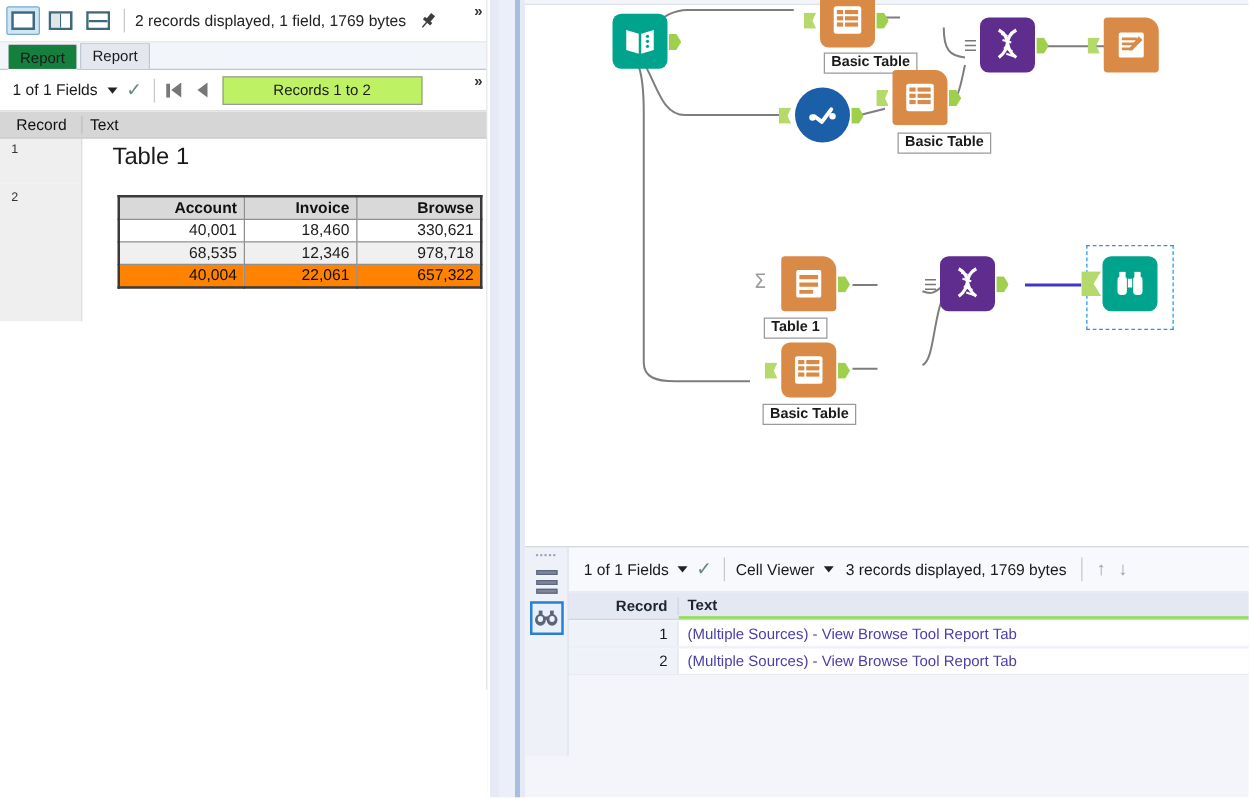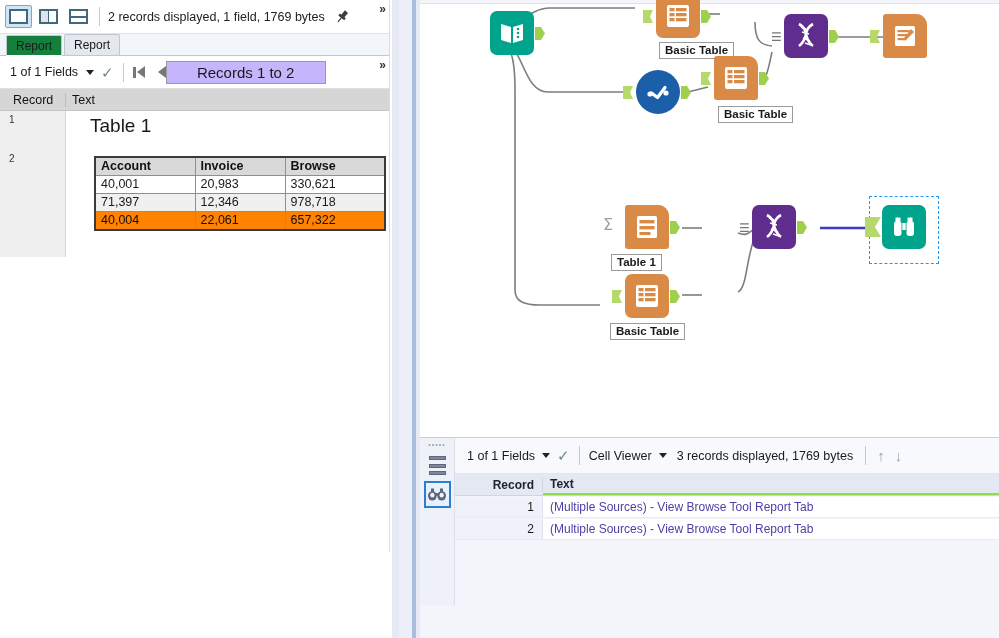--- a/index.html
+++ b/index.html
@@ -43,39 +43,39 @@
     display:flex;align-items:center;padding-left:10px;box-sizing:border-box;}
   .fields-lbl{font-size:12.5px;color:#1a1a1a;}
   .caret-dn{margin-left:8px;width:0;height:0;border-left:4.5px solid transparent;border-right:4.5px solid transparent;
     border-top:5px solid #222;}
   .chk-ico{margin-left:7px;color:#6b8a7a;font-size:15px;line-height:1;}
   .nav-sep{width:1px;height:19px;background:#c8c8c8;margin:0 9px;}
   .nav-first{display:flex;align-items:center;}
   .nav-first b{display:block;width:3px;height:11px;background:#777;margin-right:1px;}
   .tri-left{width:0;height:0;border-top:6px solid transparent;border-bottom:6px solid transparent;border-right:8px solid #777;}
   .tri-left.small{margin-left:13px;}
-  .rec-box{width:160px;height:23px;border:1px solid #9a9a9a;background:#c4b5fd;
-    display:flex;align-items:center;justify-content:center;font-size:15px;color:#1a1a1a;box-sizing:border-box;}
+  .rec-box{margin-left:12px;width:160px;height:23px;border:1px solid #9a9a9a;background:#bef264;
+    display:flex;align-items:center;justify-content:center;font-size:12px;color:#1a1a1a;box-sizing:border-box;}
 
   .grid-head{height:21px;background:#d6d6d6;display:flex;align-items:center;font-size:12.5px;color:#111;
     border-bottom:1px solid #c4c4c4;}
   .gh-record{width:66px;padding-left:13px;box-sizing:border-box;border-right:1px solid #bdbdbd;}
   .gh-text{padding-left:6px;}
 
   .rep-row{display:flex;min-height:26px;}
   .rep-num{width:66px;background:#efefef;border-right:1px solid #d8d8d8;box-sizing:border-box;
     padding:3px 0 0 9px;font-size:10px;color:#333;}
   .rep-cell{flex:1;background:#ffffff;padding:2px 0 4px 12px;box-sizing:border-box;}
   .rep-row.r2 .rep-num{padding-top:6px;}
   .rep-row.r2{min-height:110px;}
   .rep-title{font-size:19px;color:#1a1a1a;font-family:"Liberation Sans",sans-serif;padding:2px 0 6px 12px;}
 
   
   .rt{border-collapse:collapse;margin:7px 0 0 16px;border:2px solid #3a3a3a;font-size:12.5px;}
-  .rt th,.rt td{border:1px solid #8f8f8f;padding:1px 5px 2px 5px;text-align:left;height:18px;box-sizing:border-box;}
+  .rt th,.rt td{border:1px solid #8f8f8f;padding:1px 5px 2px 5px;text-align:right;height:18px;box-sizing:border-box;}
   .rt th{background:#d9d9d9;font-weight:bold;color:#111;}
   .rt td{background:#ffffff;color:#1a1a1a;}
   .rt tr.alt td{background:#f0f0f0;}
   .rt tr.hl td{background:#FF8200;color:#101010;}
   .c-acct{width:100px;}
   .c-inv{width:90px;}
   .c-amt{width:100px;}
 
   
   #splitter{position:absolute;left:390px;top:0;width:30px;height:638px;background:#e6eaf5;}
@@ -203,25 +203,25 @@
           <thead>
             <tr>
               <th class="c-acct">Account</th>
               <th class="c-inv">Invoice</th>
               <th class="c-amt">Browse</th>
             </tr>
           </thead>
           <tbody>
             <tr>
               <td>40,001</td>
-              <td>20,983</td>
+              <td>18,460</td>
               <td>330,621</td>
             </tr>
             <tr class="alt">
-              <td>71,397</td>
+              <td>68,535</td>
               <td>12,346</td>
               <td>978,718</td>
             </tr>
             <tr class="hl">
               <td>40,004</td>
               <td>22,061</td>
               <td>657,322</td>
             </tr>
           </tbody>
         </table>

